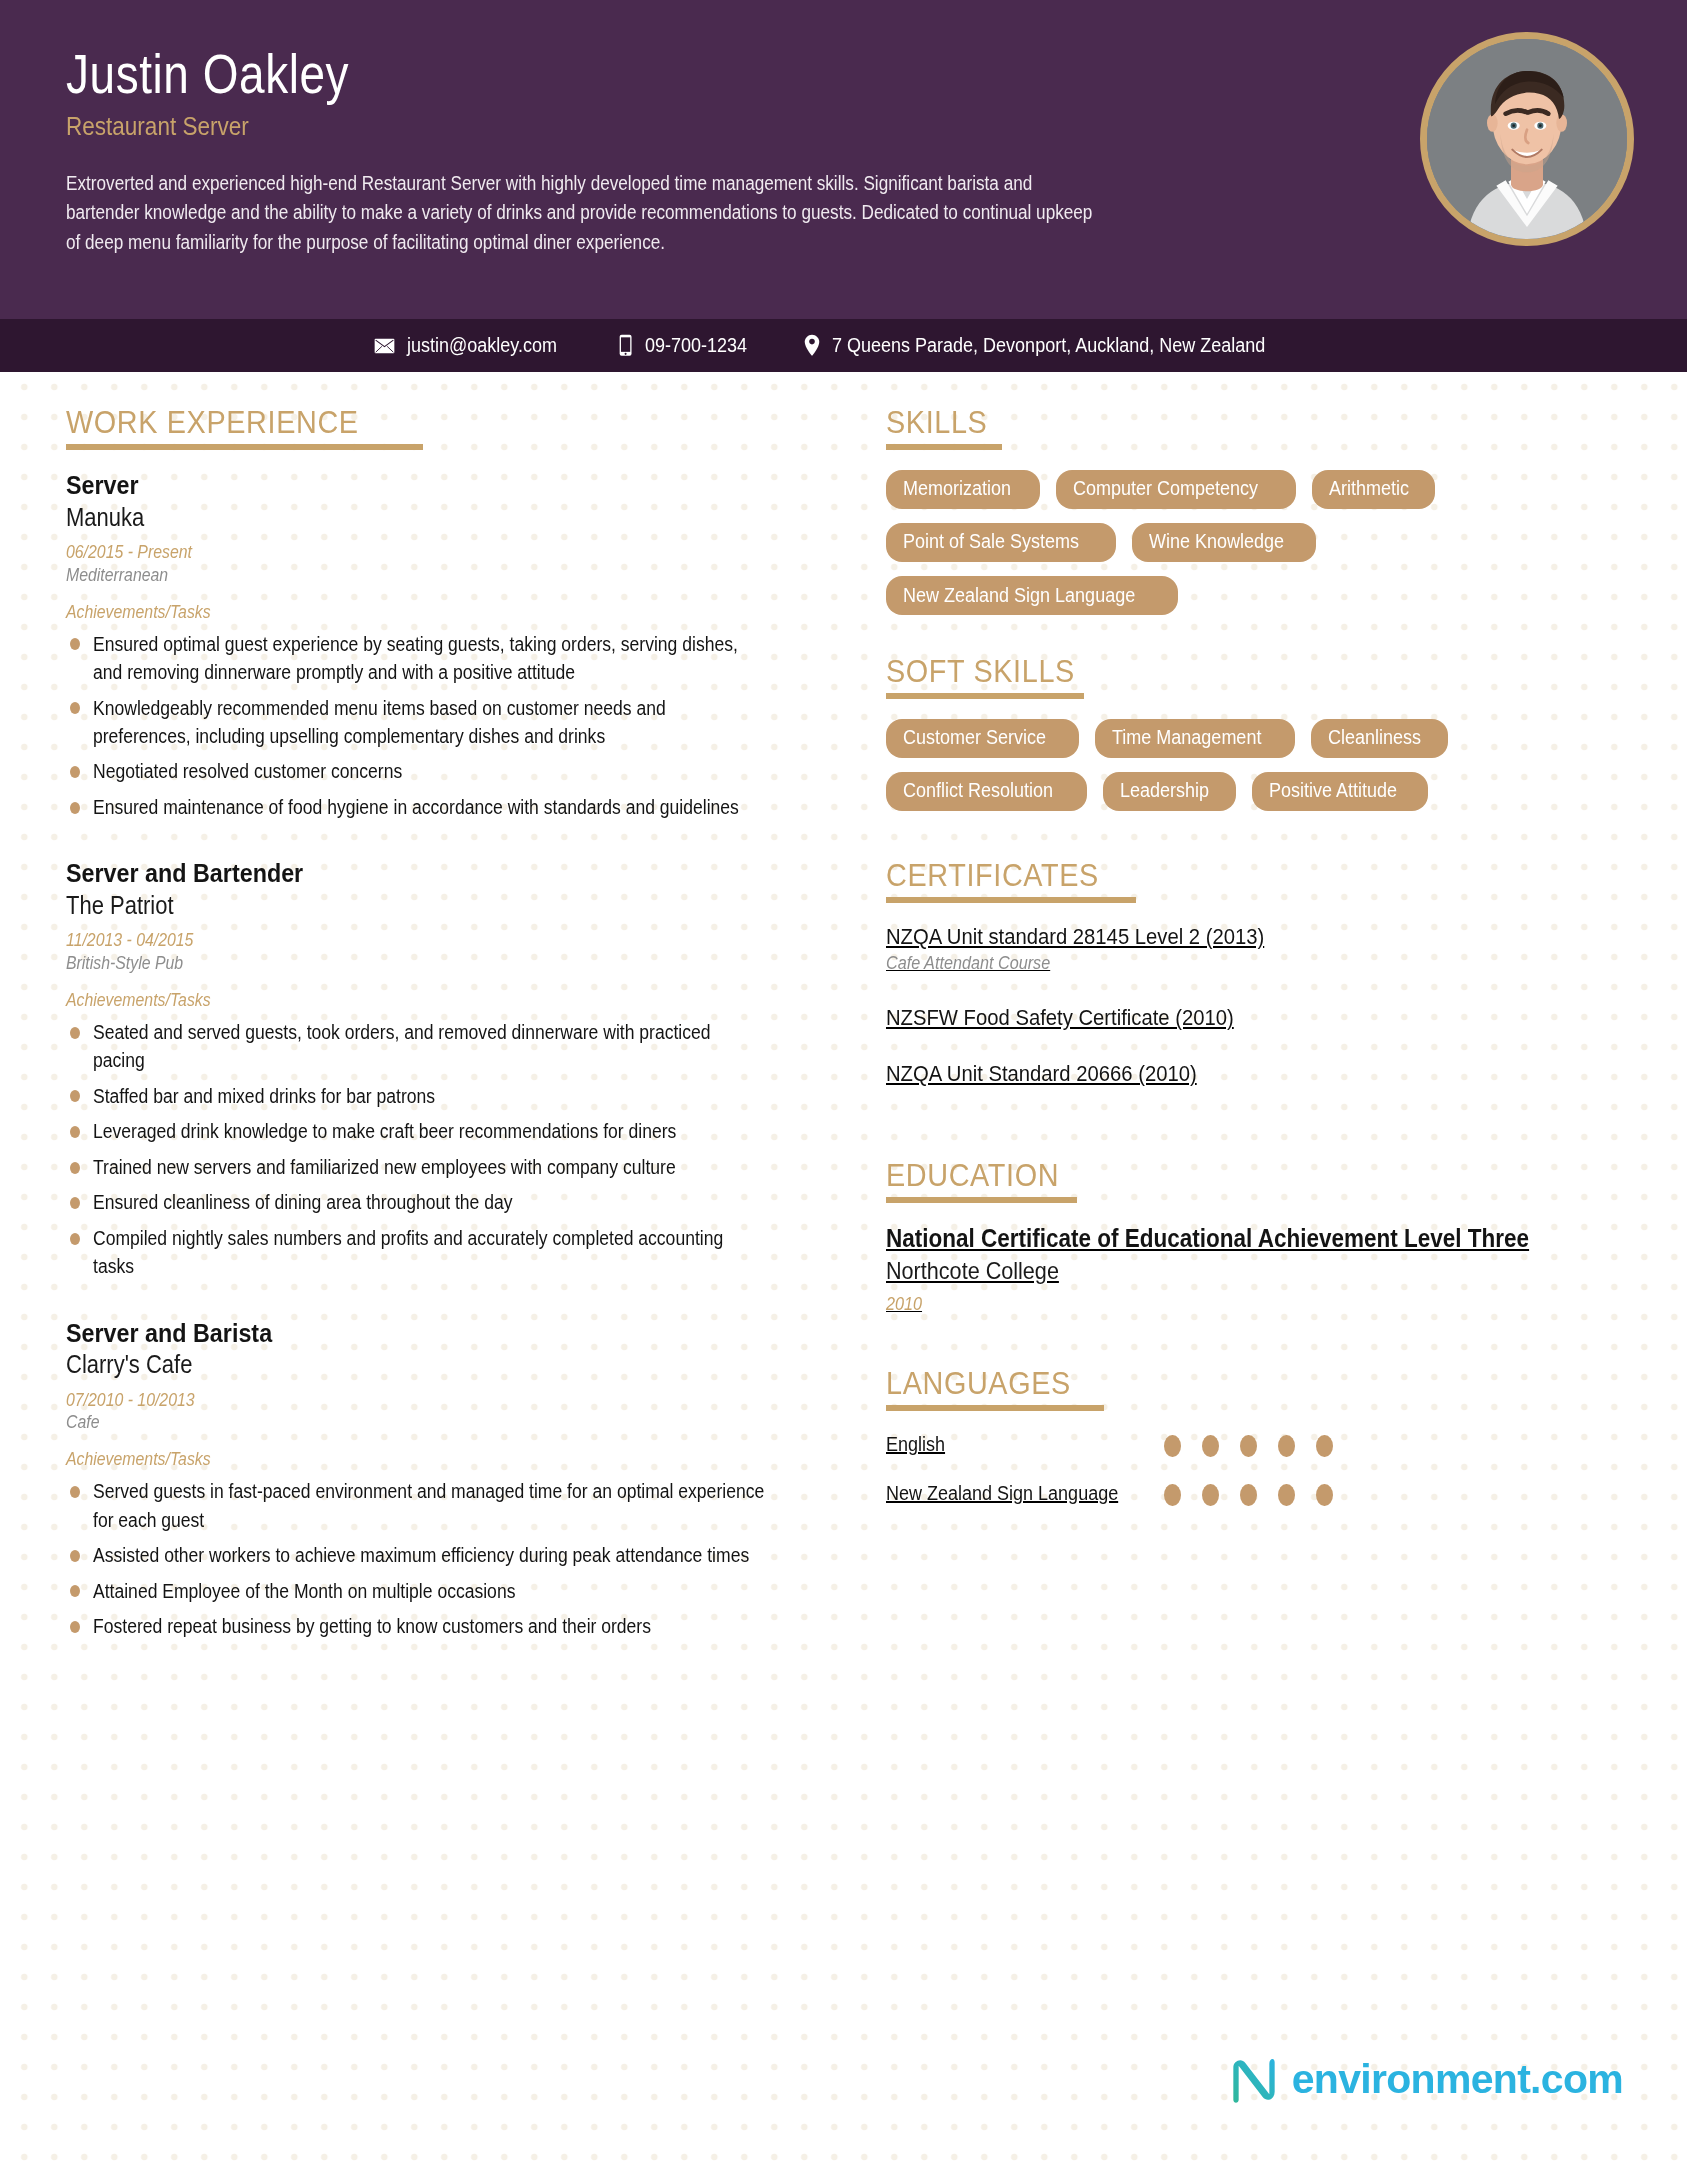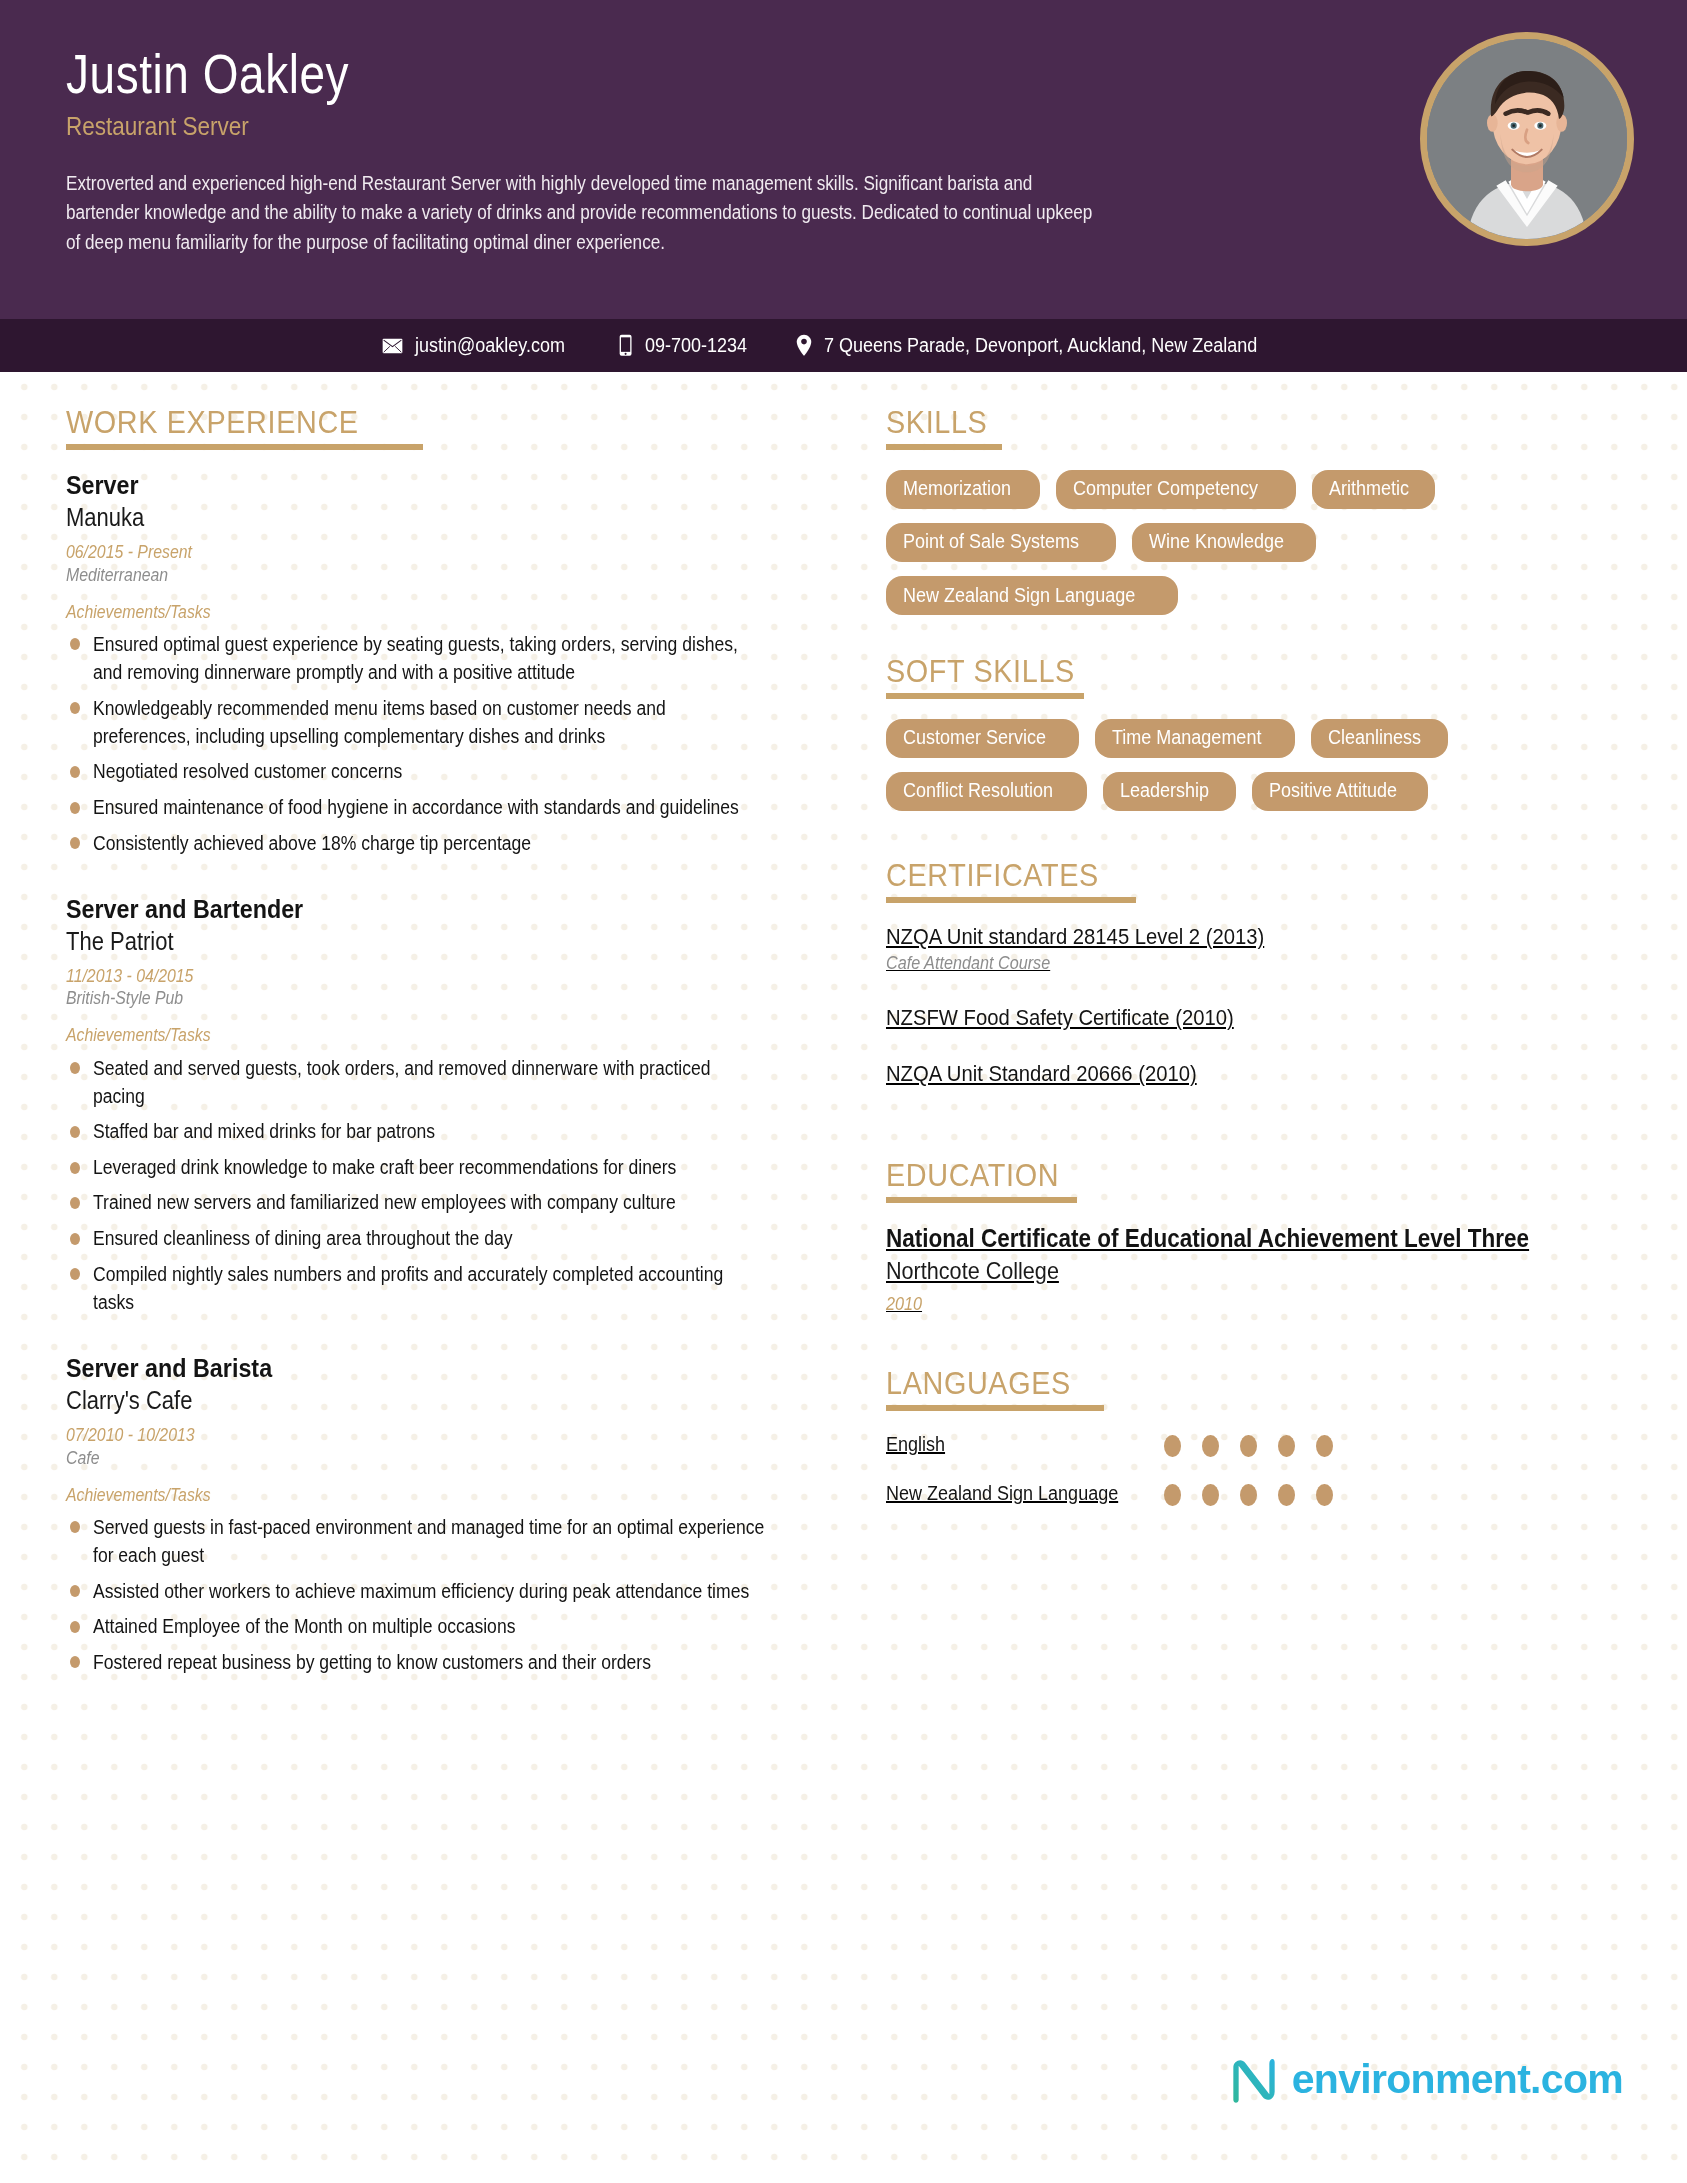--- a/index.html
+++ b/index.html
@@ -71,21 +71,21 @@
   }
   #photo-svg { display:block; width:100%; height:100%; }
 
   
   #contact-bar {
     height:53px;
     background:#2e1630;
     display:flex;
     align-items:center;
     justify-content:center;
-    gap:4px;
+    gap:12px;
     color:#ffffff;
   }
   .contact-item {
     display:flex;
     align-items:center;
     font-size:20px;
     font-weight:300;
     color:#ffffff;
     margin-right:34px;
     white-space:nowrap;
@@ -407,23 +407,20 @@
                 <span class="btext">Ensured optimal guest experience by seating guests, taking orders, serving dishes, and removing dinnerware promptly and with a positive attitude</span>
               </li>
             <li>
                 <span class="btext">Knowledgeably recommended menu items based on customer needs and preferences, including upselling complementary dishes and drinks</span>
               </li>
             <li>
                 <span class="btext">Negotiated resolved customer concerns</span>
               </li>
             <li>
                 <span class="btext">Ensured maintenance of food hygiene in accordance with standards and guidelines</span>
-              </li>
-            <li>
-                <span class="btext">Consistently achieved above 18% charge tip percentage</span>
               </li>
           </ul>
         </div>
 
         
         <div class="job">
           <div class="job-title">Server and Bartender</div>
           <div class="job-company">The Patriot</div>
           <div class="job-dates">11/2013 - 04/2015</div>
           <div class="job-type">British-Style Pub</div>

